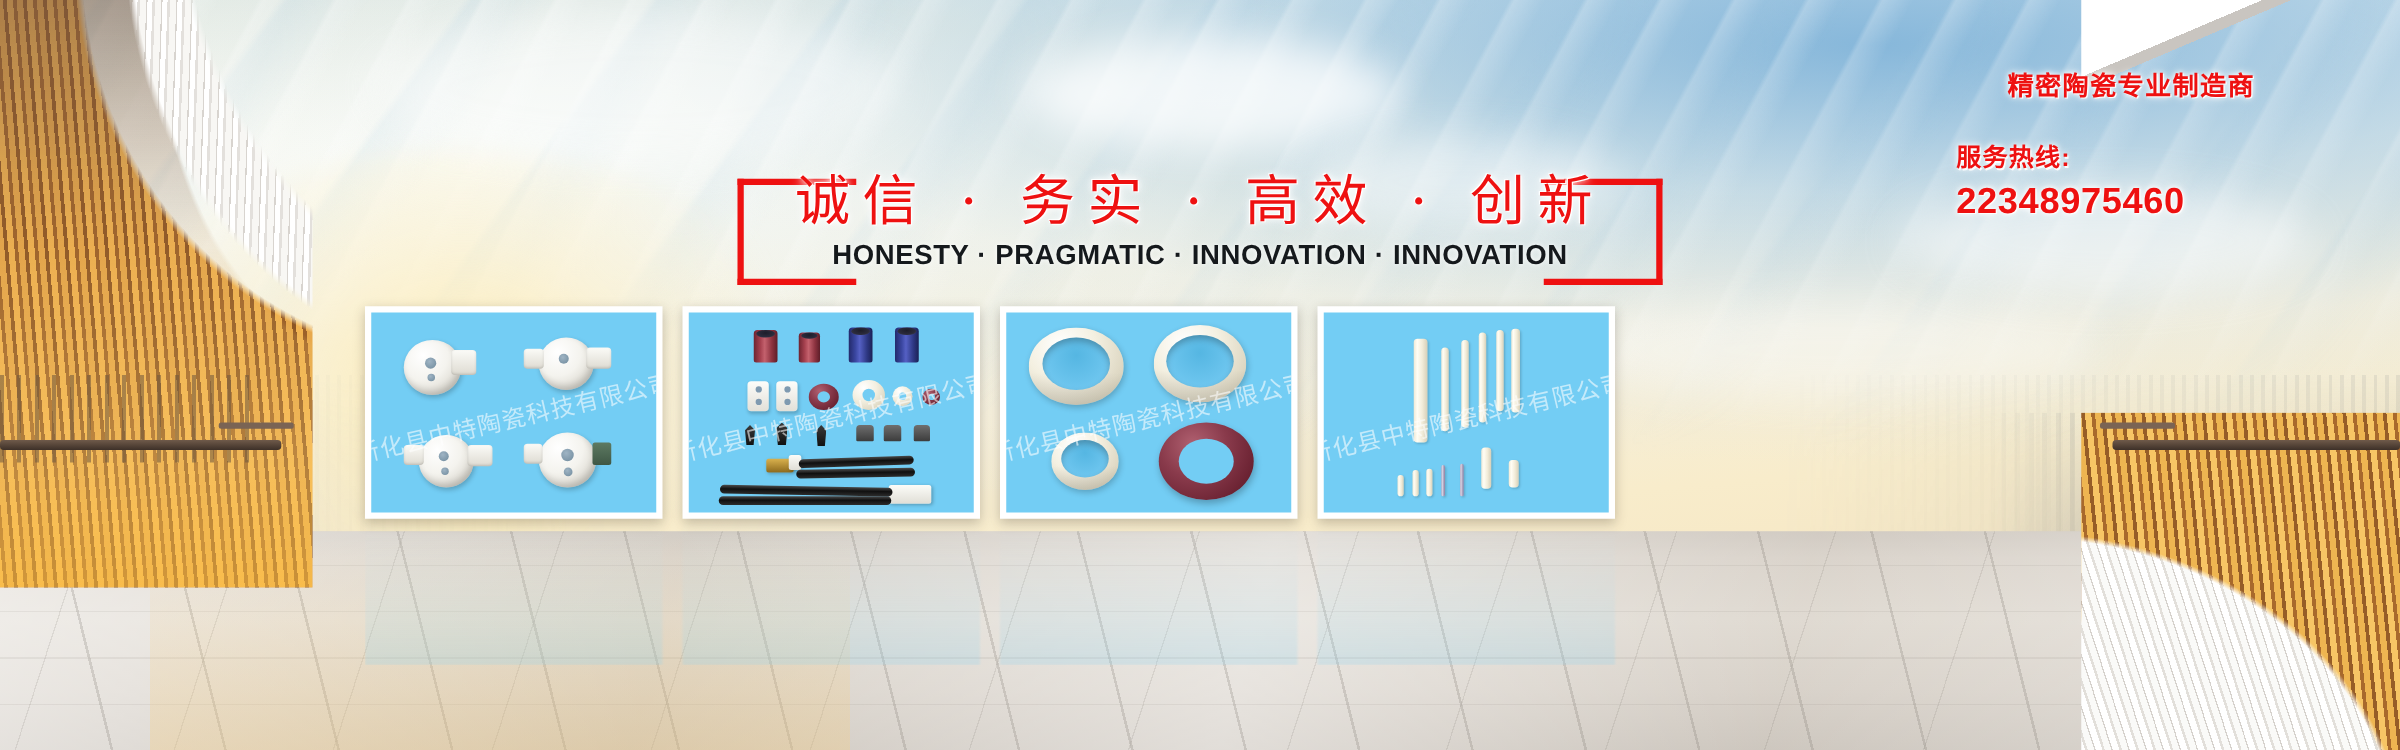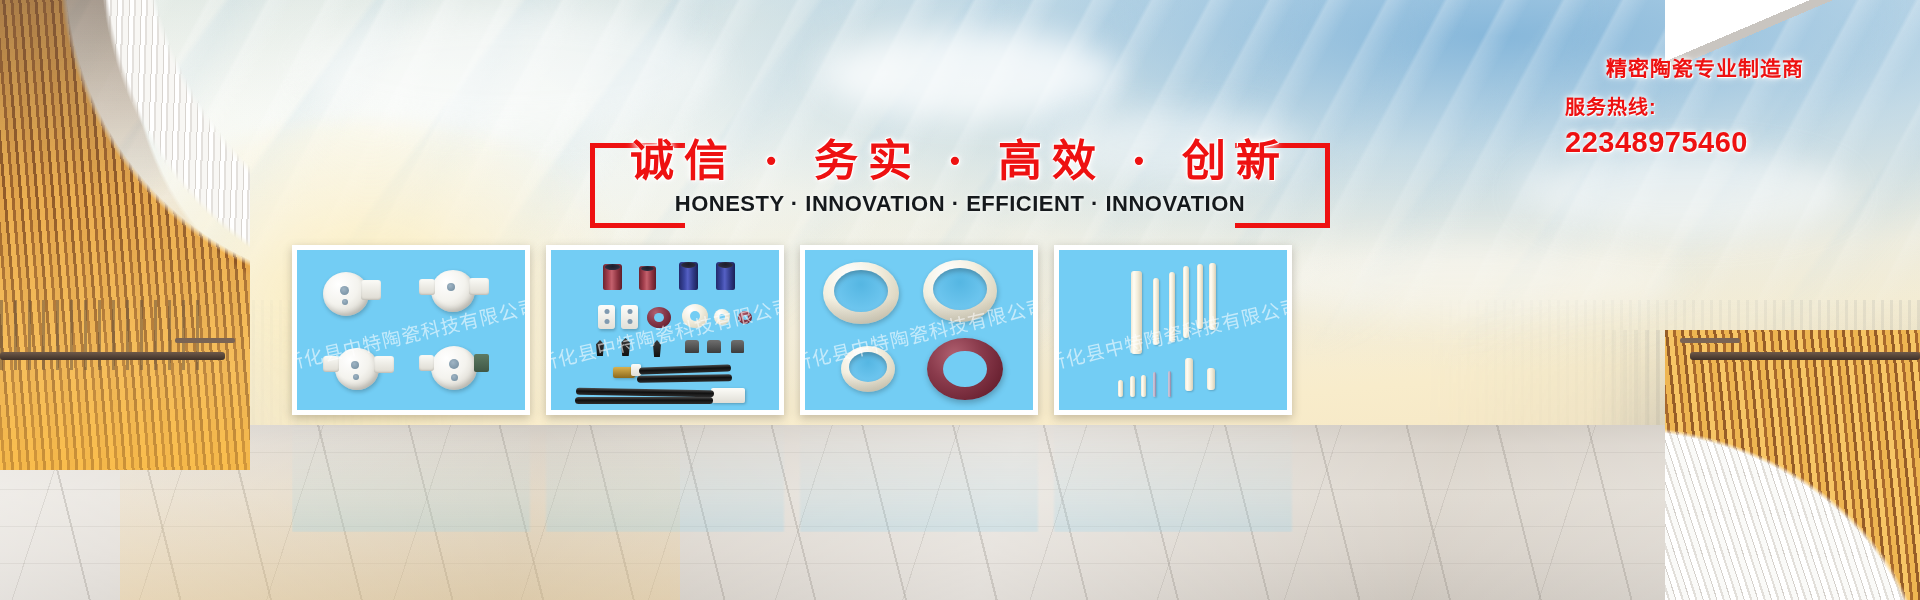--- a/index.html
+++ b/index.html
@@ -119,32 +119,32 @@
   .rail-r{position:absolute;right:0;top:352px;width:230px;height:8px;background:linear-gradient(to bottom,#6f5a4a,#3d3028);border-radius:3px;}
   .rail-r2{position:absolute;right:180px;top:338px;width:60px;height:5px;background:#7a6454;border-radius:2px;}
 
   
   .slogan{position:absolute;left:560px;top:125px;width:800px;height:130px;}
   .bracket{position:absolute;width:90px;height:75px;border:5px solid #ee1111;}
   .bracket.left{left:30px;top:18px;border-right:none;}
   .bracket.right{right:30px;top:18px;border-left:none;}
   .slogan-cn{position:absolute;left:0;right:0;top:0;text-align:center;
     font-family:"DejaVu Serif","Liberation Serif",serif;
-    font-size:44px;font-weight:700;color:#ee1111;letter-spacing:10px;
+    font-size:44px;font-weight:400;color:#ee1111;letter-spacing:10px;
     text-shadow:0 0 5px #fff,0 0 9px #fff,1px 1px 0 #fff,-1px -1px 0 #fff;white-space:nowrap;}
   .slogan-en{position:absolute;left:0;right:0;top:66px;text-align:center;
     font-size:22px;font-weight:700;color:#15191c;letter-spacing:.5px;white-space:nowrap;
     text-shadow:0 0 4px rgba(255,255,255,.95);}
 
   
   .contact{position:absolute;left:1565px;top:52px;width:330px;}
   .contact .line{color:#ee1111;font-weight:700;white-space:nowrap;
     text-shadow:0 0 4px #fff,0 0 8px #fff,1px 1px 0 rgba(255,255,255,.9);}
   .contact .l1{font-size:21px;letter-spacing:1px;margin-left:41px;}
-  .contact .l2{font-size:20px;margin-top:9px;letter-spacing:1px;}
+  .contact .l2{font-size:20px;margin-top:28px;letter-spacing:1px;}
   .contact .l3{font-size:29px;margin-top:6px;letter-spacing:.5px;}
 
   
   .panels{position:absolute;left:292px;top:245px;width:1196px;height:160px;}
   .panel{position:absolute;top:0;width:228px;height:160px;background:#fff;padding:5px;
     box-sizing:content-box;box-shadow:0 3px 9px rgba(60,50,40,.28);}
   .p1{left:0;}
   .p2{left:254px;}
   .p3{left:508px;}
   .p4{left:762px;}
@@ -239,21 +239,21 @@
     <div class="louvers2"></div>
     <div class="ribbon2"></div>
   </div>
   <div class="rail-r2"></div>
   <div class="rail-r"></div>
 
   <div class="slogan">
     <div class="bracket left"></div>
     <div class="bracket right"></div>
     <div class="slogan-cn">诚信 · 务实 · 高效 · 创新</div>
-    <div class="slogan-en">HONESTY · INNOVATION · EFFICIENT · INNOVATION</div>
+    <div class="slogan-en">HONESTY · PRAGMATIC · INNOVATION · INNOVATION</div>
   </div>
 
   <div class="contact">
     <div class="line l1">精密陶瓷专业制造商</div>
     <div class="line l2">服务热线:</div>
     <div class="line l3">22348975460</div>
   </div>
 
   <div class="panels">
 

